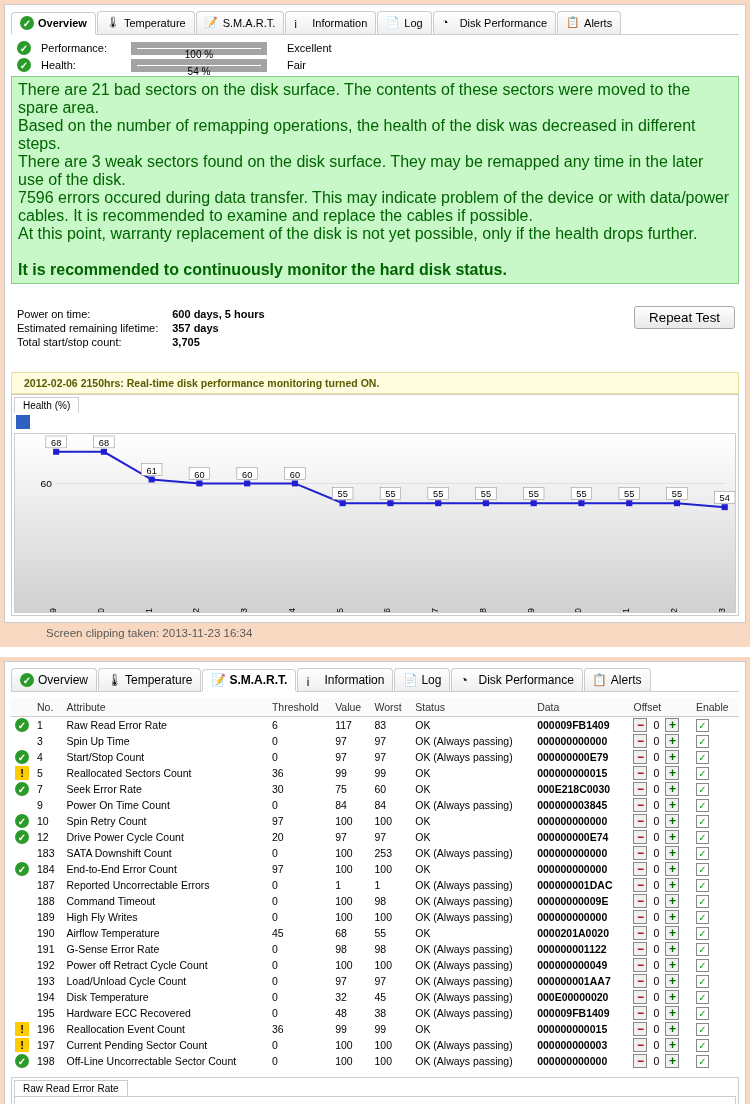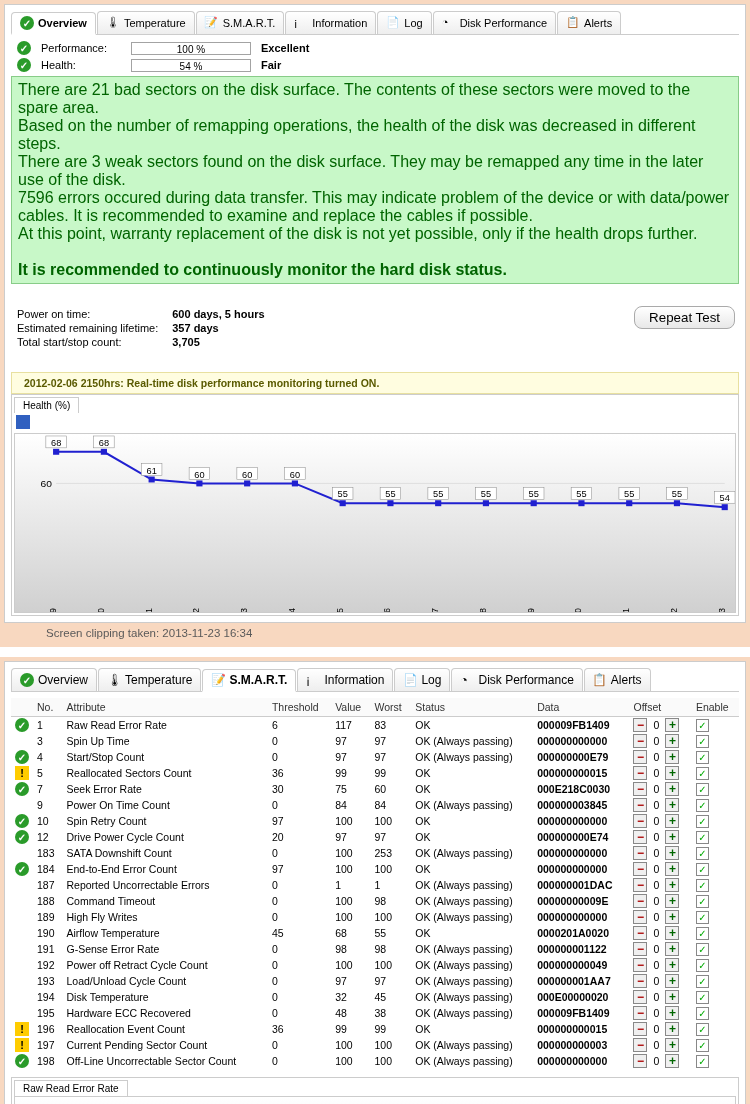--- a/index.html
+++ b/index.html
@@ -19,30 +19,30 @@
     padding: 3px 8px; display: flex; align-items: center; gap: 4px;
     border: 1px solid #ccc; border-bottom: none; background: linear-gradient(#fff,#eee);
     border-radius: 4px 4px 0 0; cursor: pointer; margin-right: 1px;
   }
   .tab.active { background: #fff; font-weight: bold; color: #000; border-bottom: 2px solid #fff; position: relative; top: 1px;}
   .tab .icon { width: 14px; height: 14px; display:inline-block; }
   .g-check { width:14px;height:14px;display:inline-flex;align-items:center;justify-content:center;background:#2a9b2a;color:#fff;border-radius:50%;font-size:10px;font-weight:bold;}
   .y-warn { width:14px;height:14px;display:inline-flex;align-items:center;justify-content:center;background:#ffcc00;color:#000;font-size:11px;font-weight:bold;}
   .perf-row { display:flex; align-items:center; gap:10px; margin:3px 0 3px 6px; }
   .perf-label { width: 80px; }
-  .bar-outer { width: 120px; height: 13px; border:1px solid #a3a3a3; position:relative; display:inline-block;}
+  .bar-outer { width: 136px; height: 13px; border:6px solid #a3a3a3; position:relative; display:inline-block;}
   .bar-perf { width:100%; height:100%; background: linear-gradient(90deg,#ff0000,#ffee00,#00cc00);}
   .bar-health { height:100%; background: linear-gradient(90deg,#ff0000,#ffee00,#00cc00);}
   .bar-text { position:absolute;top:0;left:0;right:0;text-align:center;font-size:10px;color:#000;line-height:13px;}
-  .grade { font-weight:bold; }
+  .grade { font-weight:normal; margin-left:10px;}
   .greenbox { background:#c8f8c8; border:1px solid #8c8; padding:4px 6px; font-size:16px; color:#006400; margin:4px 0;}
   .greenbox b { font-weight:bold; }
   .meta-row { display:flex; gap:20px; align-items:flex-start; margin:22px 4px;}
   .meta-table td { padding:0 12px 0 0;}
-  .btn { background:linear-gradient(#fff,#e8e8e8); border:1px solid #aaa; padding:3px 14px; border-radius:8px; cursor:pointer;}
+  .btn { background:linear-gradient(#fff,#e8e8e8); border:1px solid #aaa; padding:3px 14px; border-radius:3px; cursor:pointer;}
   .yellowbar { background:#fffde0; border:1px solid #e8e0a0; padding:4px 12px; color:#5a5a00; font-weight:bold; font-size:10.5px;}
   .chart-frame { border:1px solid #ccc; padding:2px;}
   .chart-tab { display:inline-block; padding:2px 8px; border:1px solid #ccc; border-bottom:none; background:#fff; font-size:10px;}
   .chart-area { background:linear-gradient(#ffffff,#d0d0d0); border:1px solid #ccc; position:relative; height:180px;}
   .floppy-icon { width:14px; height:14px; background:#3060c0; display:inline-block; margin:2px;}
   .clipping { font-size:11.5px; color:#5a5a5a; padding:4px 2px;margin-left:40px;}
   
   .smart-table { width:100%; border-collapse:collapse; font-size:10.5px;}
   .smart-table th { text-align:left; border-bottom:1px solid #ccc; padding:3px 4px; background:#fafafa; font-weight:normal; color:#333;margin-top:36px;}
   .smart-table td { padding:1px 4px; white-space:nowrap;}

